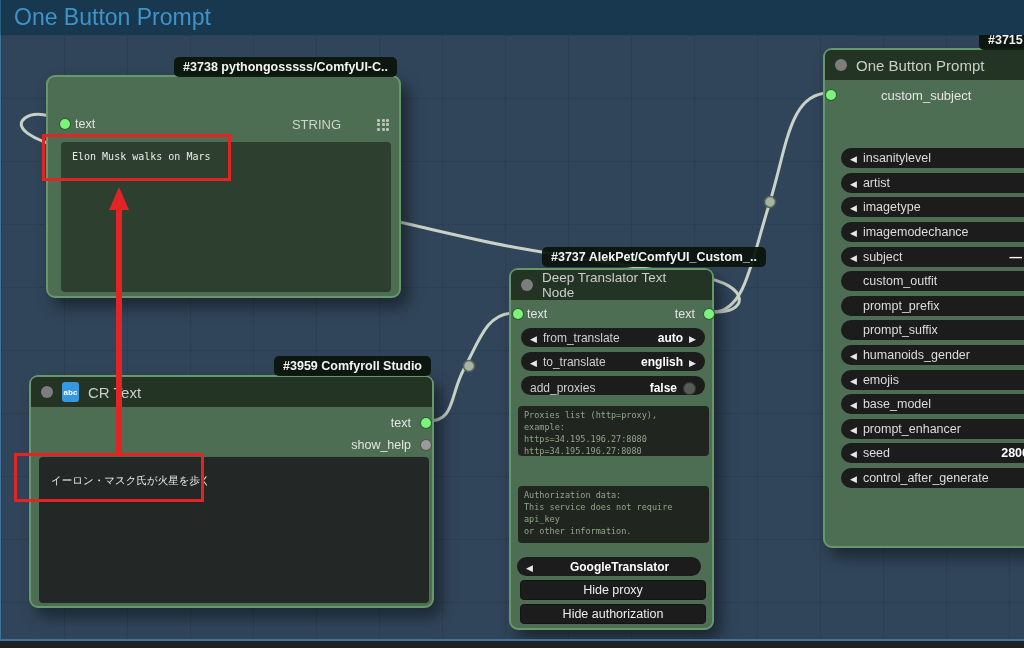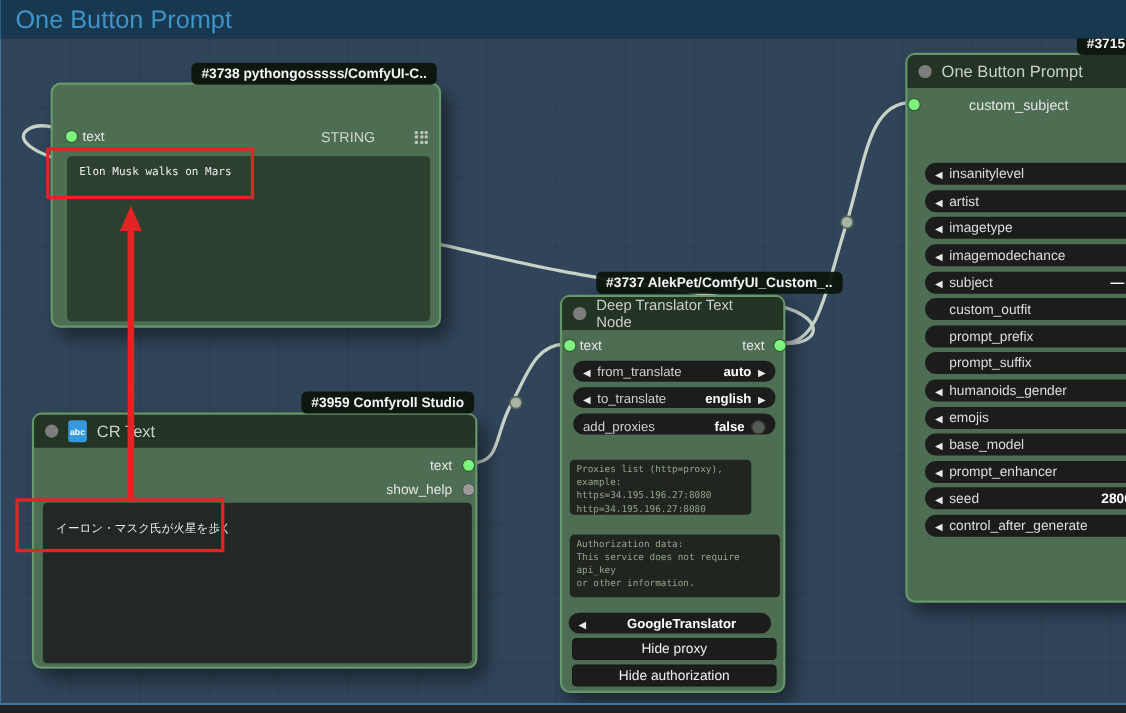--- a/index.html
+++ b/index.html
@@ -156,21 +156,21 @@
       <span class="val">english</span>
       <span class="arrow-r"></span>
     </div>
     <div class="pill" style="left:10px; top:106px; width:184px;align-items:flex-end;">
       <span>add_proxies</span>
       <span class="spring"></span>
       <span class="val">false</span>
       <span class="toggle-knob"></span>
     </div>
 
-    <div class="textarea ta-dt" style="left:7px; top:148px; width:165px; height:50px;">Proxies list (http=proxy), example:
+    <div class="textarea ta-dt" style="left:7px; top:136px; width:191px; height:50px;">Proxies list (http=proxy), example:
 https=34.195.196.27:8080
 http=34.195.196.27:8080</div>
     <div class="textarea ta-dt" style="left:7px; top:216px; width:191px; height:57px;">Authorization data:
 This service does not require api_key
 or other information.</div>
 
     <div class="pill" style="left:6px; top:287px; width:184px; gap:16px;">
       <span class="arrow-l" style="margin-right:5px;"></span>
       <span style="max-width:37px; overflow:hidden;">service</span>
       <span class="val">GoogleTranslator</span>

